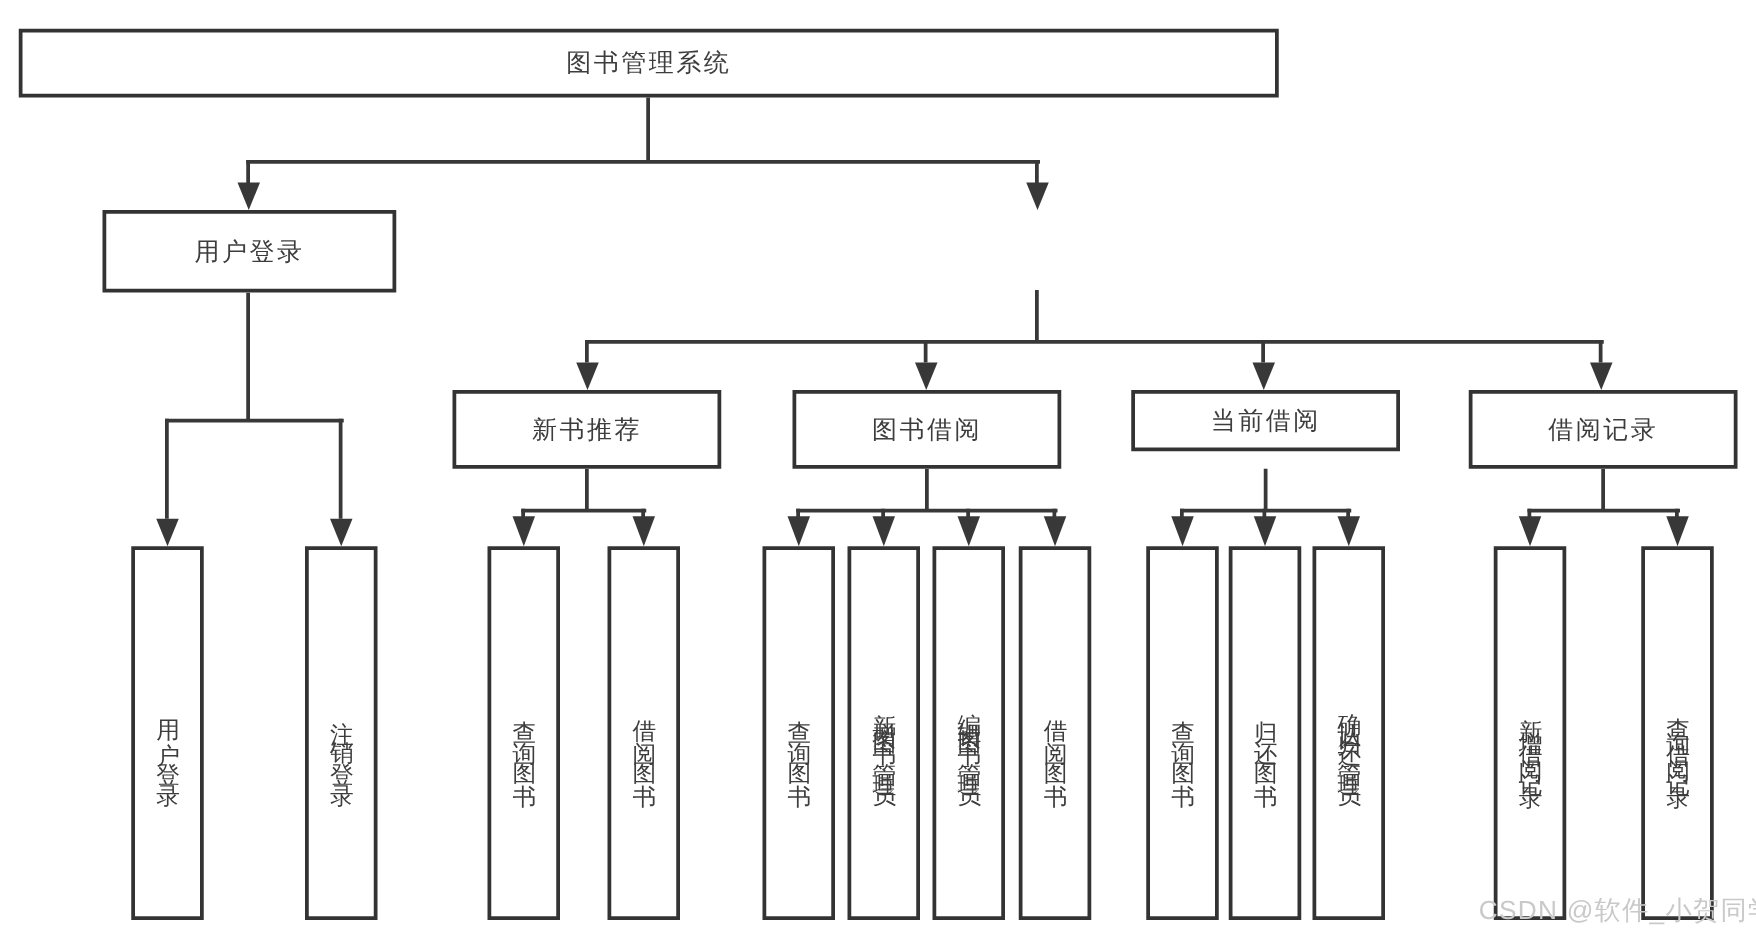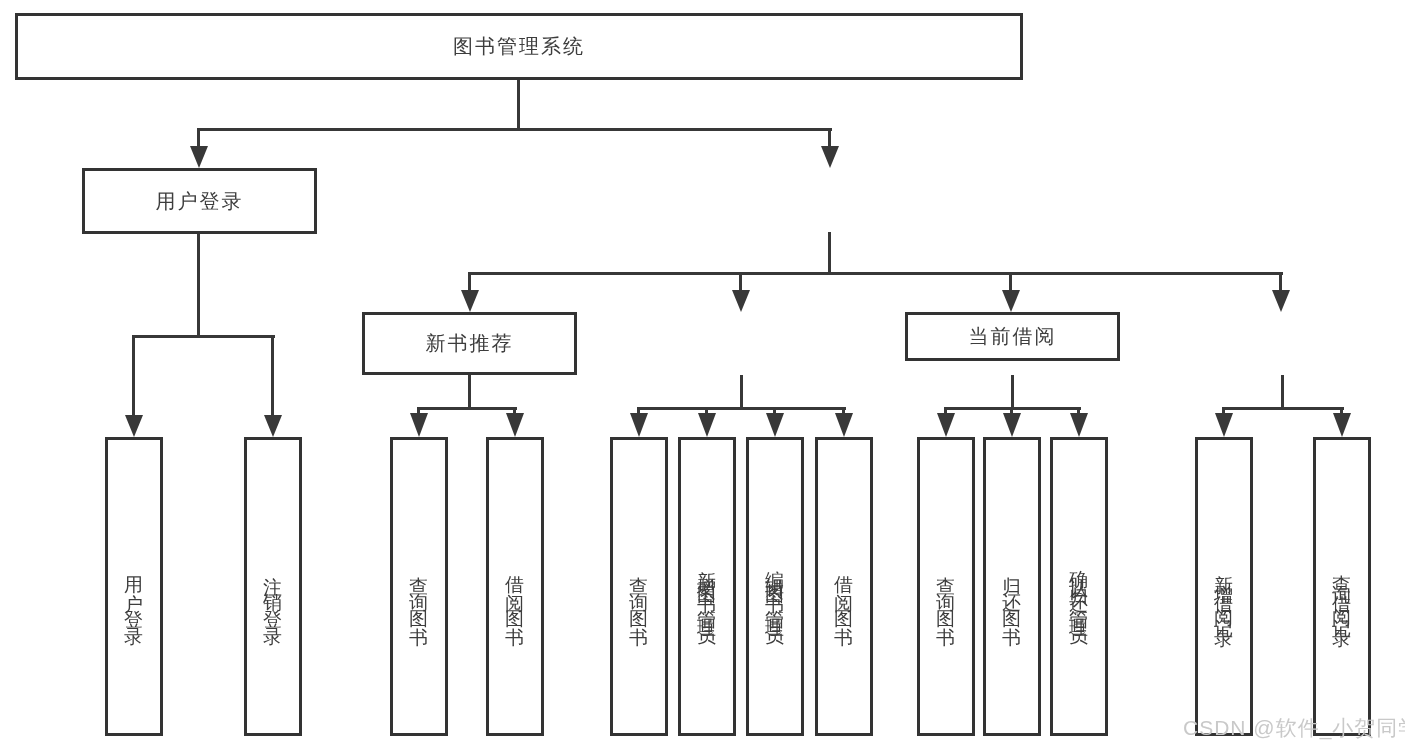--- a/index.html
+++ b/index.html
@@ -129,34 +129,40 @@
   <div class="arrow2" style="left:1003px;top:413px"></div>
   <div class="vline" style="left:1077px;top:407px;height:9px"></div>
   <div class="arrow2" style="left:1070px;top:413px"></div>
 
   <div class="hline" style="left:1222px;top:407px;width:122px"></div>
   <div class="vline" style="left:1222px;top:407px;height:9px"></div>
   <div class="arrow2" style="left:1215px;top:413px"></div>
   <div class="vline" style="left:1340px;top:407px;height:9px"></div>
   <div class="arrow2" style="left:1333px;top:413px"></div>
 
-  <div class="box" style="left:15px;top:13px;width:1008px;height:67px">
+  <div class="box" style="left:15px;top:23px;width:1008px;height:55px">
     <span class="hlabel">图书管理系统</span>
   </div>
 
   <div class="box" style="left:82px;top:168px;width:235px;height:66px">
     <span class="hlabel">用户登录</span>
   </div>
 
   <div class="box" style="left:362px;top:312px;width:215px;height:63px">
     <span class="hlabel">新书推荐</span>
   </div>
+  <div class="box" style="left:634px;top:312px;width:215px;height:63px">
+    <span class="hlabel">图书借阅</span>
+  </div>
   <div class="box" style="left:905px;top:312px;width:215px;height:49px">
     <span class="hlabel">当前借阅</span>
   </div>
+  <div class="box" style="left:1175px;top:312px;width:215px;height:63px">
+    <span class="hlabel">借阅记录</span>
+  </div>
 
   <div class="box vbox" style="left:105px;top:437px;width:58px;height:299px">
     <span class="vs4">用户登录</span>
   </div>
   <div class="box vbox" style="left:244px;top:437px;width:58px;height:299px">
     <span class="vs4">注销登录</span>
   </div>
 
   <div class="box vbox" style="left:390px;top:437px;width:58px;height:299px">
     <span class="vs4">查询图书</span>

